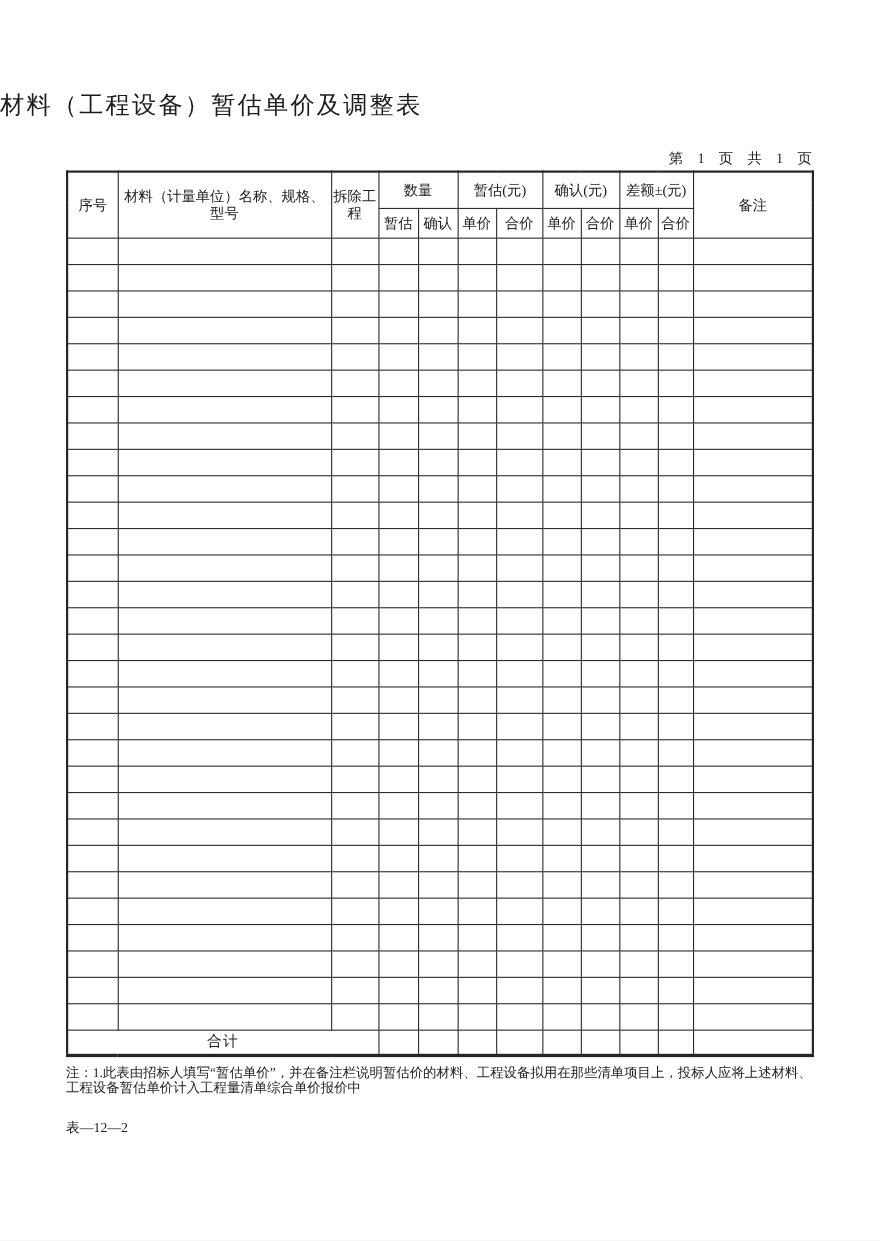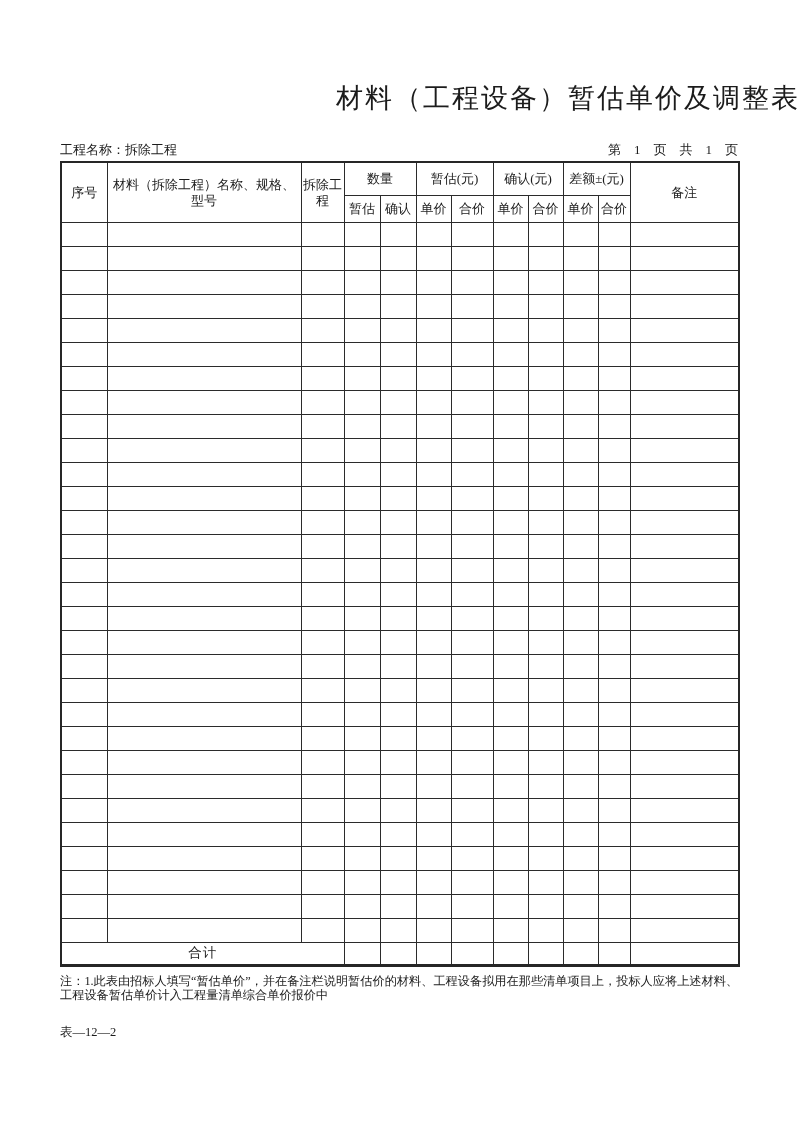--- a/index.html
+++ b/index.html
@@ -3,22 +3,22 @@
 <meta charset="utf-8">
 <style>
   html,body{margin:0;padding:0;background:#e8e8e8;}
   .page{
     width:800px;height:1128px;margin:0 auto;background:#ffffff;
     position:relative;overflow:hidden;
     font-family:"Liberation Serif","DejaVu Serif",serif;
     color:#1c1c1c;
   }
   .title{
-    margin:0;padding-top:82px;text-align:right;
-    font-size:27px;font-weight:normal;letter-spacing:2px;line-height:1.25;
+    margin:0;padding-top:82px;text-align:left;
+    font-size:22px;font-weight:normal;letter-spacing:2px;line-height:1.25;
   }
   .info-row{
     width:678px;margin:26px 0 4px 60px;
     display:flex;align-items:flex-end;
   }
   .project-name{flex:0 0 244px;font-size:13px;line-height:1.2;}
   .section-block{flex:1 1 auto;font-size:13px;line-height:1.22;}
   .pagination{
     flex:0 0 auto;margin-left:auto;display:flex;gap:13px;
     font-size:13px;line-height:1.2;white-space:nowrap;
@@ -51,21 +51,20 @@
   }
 </style>
 </head>
 <body>
 
 <div class="page">
 
   <h1 class="title">材料（工程设备）暂估单价及调整表</h1>
 
   <div class="info-row">
-    <div class="project-name">工程名称：拆除工程</div>
     <div class="section-block">
     </div>
     <div class="pagination">
       <span>第</span>
       <span>1</span>
       <span>页</span>
       <span>共</span>
       <span>1</span>
       <span>页</span>
     </div>
@@ -82,21 +81,21 @@
         <col style="width:42px">
       <col style="width:35px">
         <col style="width:35px">
       <col style="width:35px">
         <col style="width:32px">
       <col style="width:109px">
     </colgroup>
     <thead>
       <tr class="group-row">
         <th rowspan="2">序号</th>
-        <th rowspan="2">材料（拆除工程）名称、规格、型号</th>
+        <th rowspan="2">材料（计量单位）名称、规格、型号</th>
         <th rowspan="2">拆除工程</th>
         <th colspan="2">数量</th>
         <th colspan="2">暂估(元)</th>
         <th colspan="2">确认(元)</th>
         <th colspan="2">差额±(元)</th>
         <th rowspan="2">备注</th>
       </tr>
       <tr class="sub-row">
         <th>暂估</th>
         <th>确认</th>

